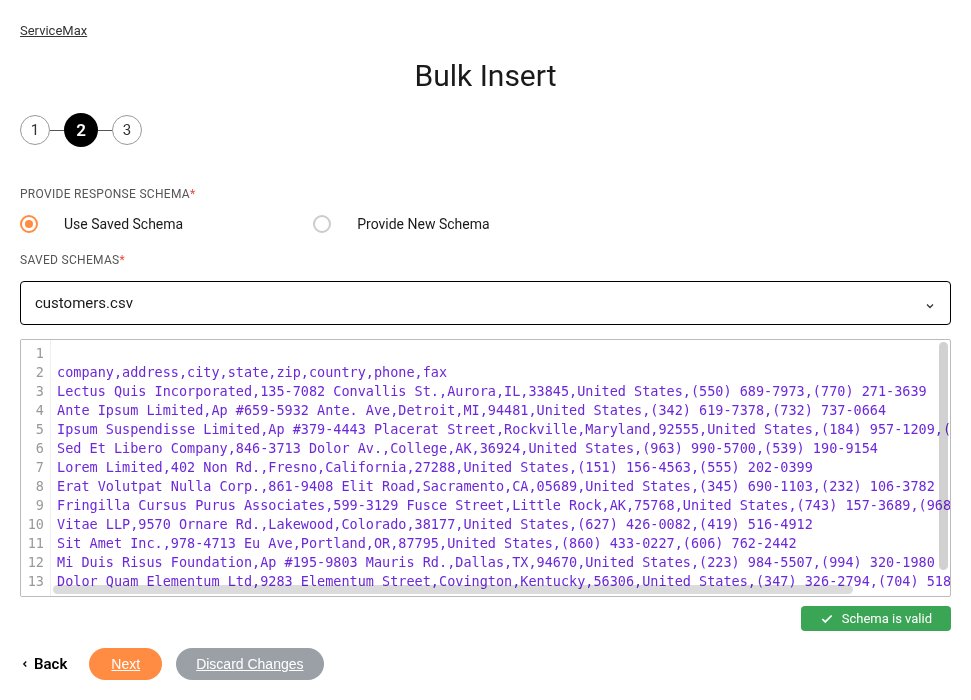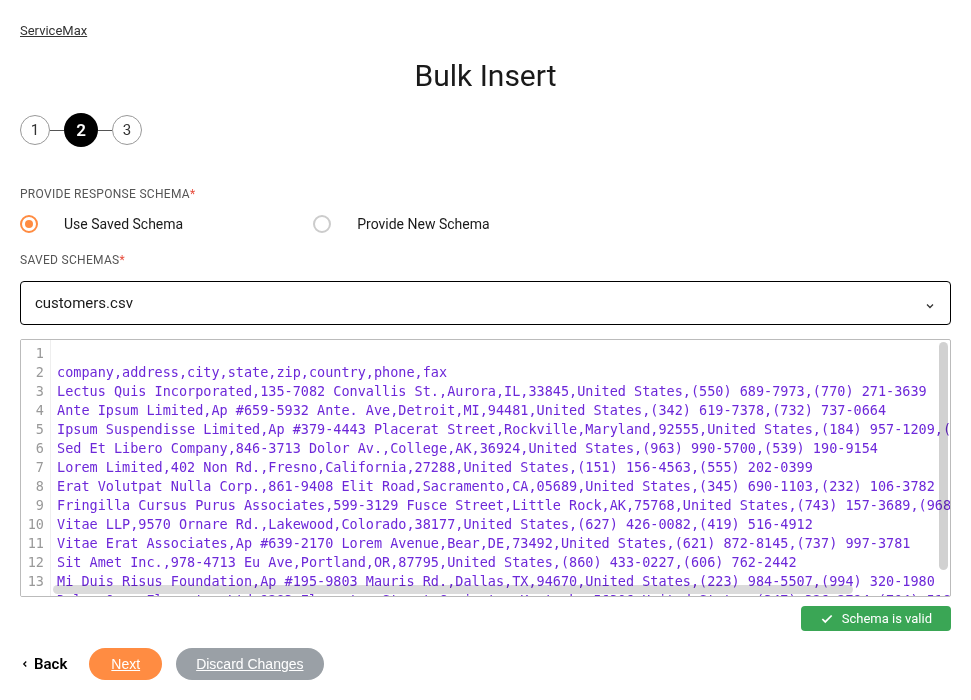--- a/index.html
+++ b/index.html
@@ -283,21 +283,20 @@
   <div class="code-area" id="codearea">
       <div class="code-line">company,address,city,state,zip,country,phone,fax</div>
       <div class="code-line">Lectus Quis Incorporated,135-7082 Convallis St.,Aurora,IL,33845,United States,(550) 689-7973,(770) 271-3639</div>
       <div class="code-line">Ante Ipsum Limited,Ap #659-5932 Ante. Ave,Detroit,MI,94481,United States,(342) 619-7378,(732) 737-0664</div>
       <div class="code-line">Ipsum Suspendisse Limited,Ap #379-4443 Placerat Street,Rockville,Maryland,92555,United States,(184) 957-1209,(375</div>
       <div class="code-line">Sed Et Libero Company,846-3713 Dolor Av.,College,AK,36924,United States,(963) 990-5700,(539) 190-9154</div>
       <div class="code-line">Lorem Limited,402 Non Rd.,Fresno,California,27288,United States,(151) 156-4563,(555) 202-0399</div>
       <div class="code-line">Erat Volutpat Nulla Corp.,861-9408 Elit Road,Sacramento,CA,05689,United States,(345) 690-1103,(232) 106-3782</div>
       <div class="code-line">Fringilla Cursus Purus Associates,599-3129 Fusce Street,Little Rock,AK,75768,United States,(743) 157-3689,(968) 2</div>
       <div class="code-line">Vitae LLP,9570 Ornare Rd.,Lakewood,Colorado,38177,United States,(627) 426-0082,(419) 516-4912</div>
-      <div class="code-line">Vitae Erat Associates,Ap #639-2170 Lorem Avenue,Bear,DE,73492,United States,(621) 872-8145,(737) 997-3781</div>
       <div class="code-line">Sit Amet Inc.,978-4713 Eu Ave,Portland,OR,87795,United States,(860) 433-0227,(606) 762-2442</div>
       <div class="code-line">Mi Duis Risus Foundation,Ap #195-9803 Mauris Rd.,Dallas,TX,94670,United States,(223) 984-5507,(994) 320-1980</div>
       <div class="code-line">Dolor Quam Elementum Ltd,9283 Elementum Street,Covington,Kentucky,56306,United States,(347) 326-2794,(704) 518-41</div>
     </div>
   <div class="vscroll"></div>
   <div class="hscroll"></div>
 </div>
 
 <div class="footer">
   <div class="validation-badge">

